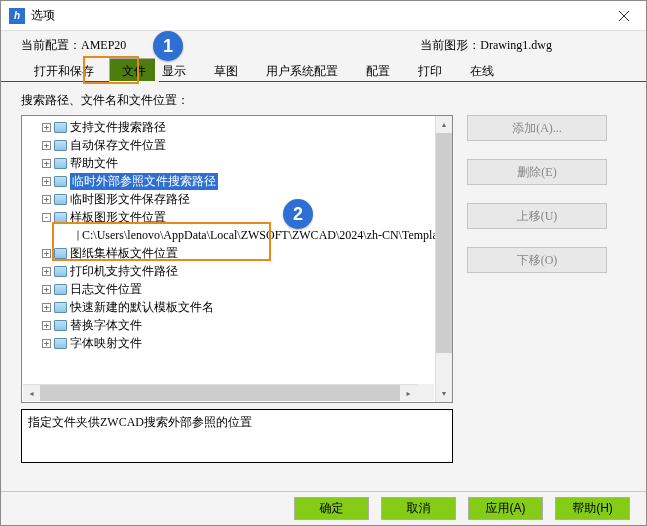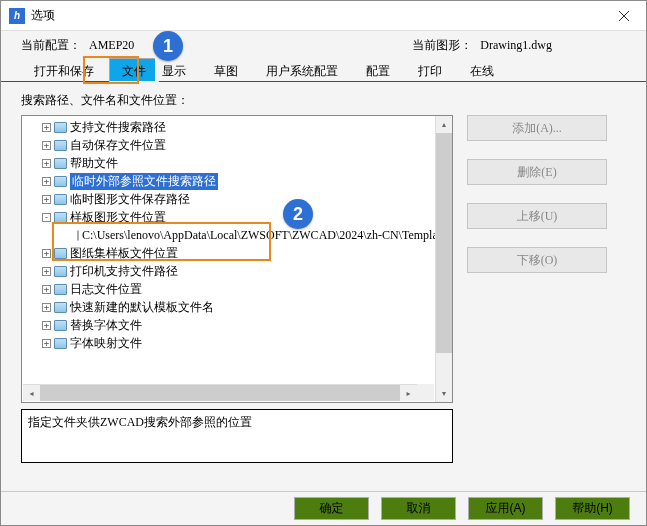--- a/index.html
+++ b/index.html
@@ -40,21 +40,21 @@
     display: flex; align-items: center; justify-content: center;
     cursor: default;
   }
   .close svg { stroke: #333; stroke-width: 1; }
   .config-row {
     display: flex;
     align-items: center;
     padding: 6px 20px 4px 20px;
     gap: 14px;
   }
-  .config-row .pair { display: flex; align-items: center; gap: 8px; }
+  .config-row .pair { display: flex; align-items: center; gap: 0; }
   .config-row .label { white-space: nowrap; }
   .config-row .val {
     font-family: SimSun, serif;
     min-width: 80px;
   }
   .config-row .val.right { min-width: auto; }
   .tabs-row {
     display: flex;
     padding: 0 20px;
     position: relative;
@@ -64,21 +64,21 @@
   .tab {
     padding: 4px 12px 3px 12px;
     background: #f4f4f4;
     cursor: default;
     font-size: 12px;
     border: 1px solid transparent;
     border-bottom: none;
     margin-right: 2px;
   }
   .tab.active {
-    background: #0ea5e9;
+    background: #4d7c0f;
     border: 1px solid #aaa;
     border-bottom: 1px solid #f4f4f4;
     margin-bottom: -1px;
     text-align: center;
   }
   .highlight-1 {
     position: absolute;
     border: 2px solid #e68a1f;
     left: 82px;
     top: -2px;
@@ -184,21 +184,21 @@
   .sb-corner { position:absolute; right:1px; bottom:1px; width:17px; height:17px; background:#f0f0f0;}
   .side-buttons {
     display: flex;
     flex-direction: column;
     gap: 18px;
     width: 140px;
   }
   .btn {
     height: 26px;
     border: 1px solid #adadad;
-    background: #4d7c0f;
+    background: #84cc16;
     font-family: SimSun, serif;
     font-size: 12px;
     display: flex; align-items: center; justify-content: center;
     cursor: default;
     color: #000;
   }
   .btn.disabled {
     color: #888;
     background: #e8e8e8;
     border-color: #c5c5c5;

